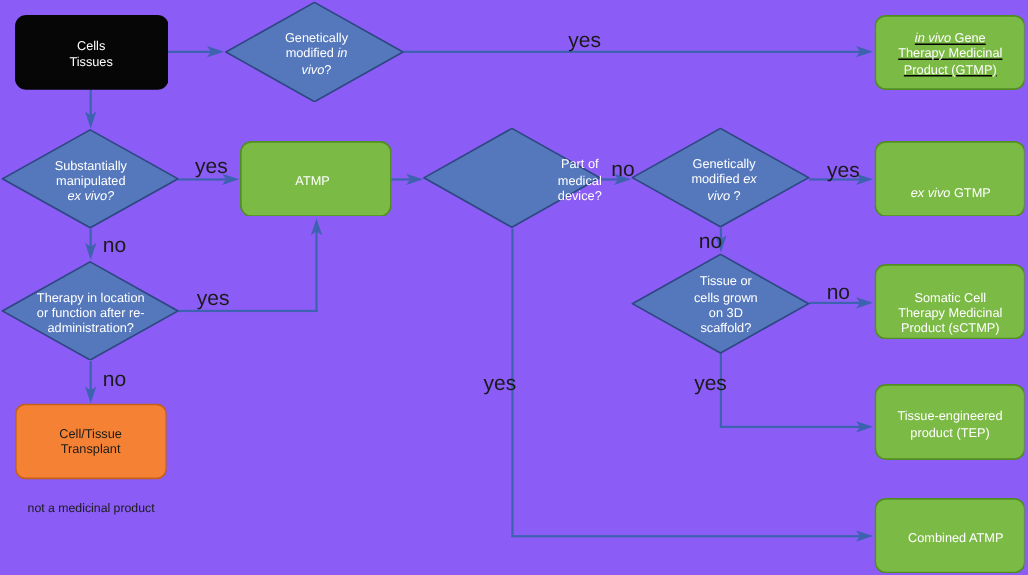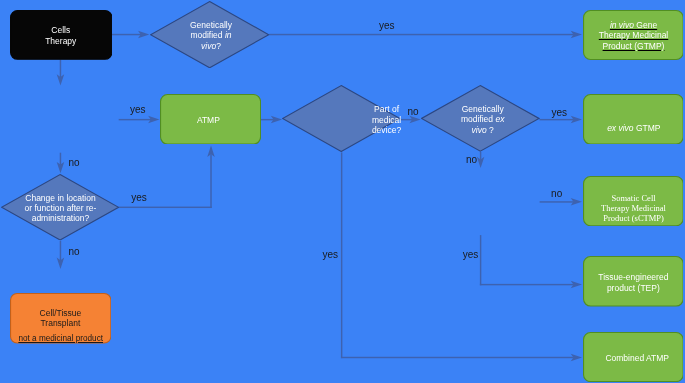--- a/index.html
+++ b/index.html
@@ -1,27 +1,27 @@
 <!DOCTYPE html>
 <html><head>
 <meta charset="utf-8">
 <title>ATMP classification flowchart</title>
 <style>
   html,body{margin:0;padding:0;background:#ffffff;}
   *{box-sizing:border-box;}
-  #page{position:relative;width:685px;height:383px;background:#3b82f6;overflow:hidden;will-change:transform;
+  #page{position:relative;width:685px;height:383px;background:#8b5cf6;overflow:hidden;will-change:transform;
         font-family:"Liberation Sans",sans-serif;padding-left:44px;-webkit-font-smoothing:antialiased;}
   svg#wires{position:absolute;left:0;top:0;width:685px;height:383px;}
   .node{position:absolute;display:flex;align-items:center;justify-content:center;text-align:center;}
   .node .txt{position:relative;top:0.9px;z-index:2;line-height:10.3px;font-size:8.5px;}
   .node svg{position:absolute;left:0;top:0;}
   .white{color:#ffffff;}
   .dark{color:#1a1a1a;}
-  .edgelbl{position:absolute;font-size:10px;color:#1a1a1a;white-space:nowrap;line-height:10px;z-index:5;}
-  .note{position:absolute;font-size:8.2px;color:#1a1a1a;white-space:nowrap;text-decoration:underline;}
+  .edgelbl{position:absolute;font-size:14px;color:#1a1a1a;white-space:nowrap;line-height:10px;z-index:5;}
+  .note{position:absolute;font-size:8.2px;color:#1a1a1a;white-space:nowrap;}
   i{font-style:italic;}
 </style>
 </head>
 <body>
 
 <div id="page">
 <svg id="wires" viewBox="0 0 685 383" width="685" height="383">
 <rect x="112" y="33.83" width="29.0" height="1.45" fill="#3D62B0"></rect>
 <polygon points="149.3,34.45 138.0,30.7 140.7,34.45 138.0,38.2" fill="#3D62B0"></polygon>
 <rect x="59.73" y="59.6" width="1.45" height="17.7" fill="#3D62B0"></rect>
@@ -54,21 +54,21 @@
 <rect x="479.88" y="283.88" width="93.82" height="1.45" fill="#3D62B0"></rect>
 <polygon points="582.0,284.5 570.7,280.75 573.4,284.5 570.7,288.25" fill="#3D62B0"></polygon>
 </svg>
 
 <div class="node" style="left:9.5px;top:9.75px;width:102.5px;height:49.85px;">
   <svg width="102.5" height="49.85">
         <rect x="0.55" y="0.55" width="101.4" height="48.75" rx="7" ry="7" fill="#060606" stroke="#060606" stroke-width="1.1"></rect>
       </svg>
   <div class="txt white">
     <div>Cells</div>
-    <div>Therapy</div>
+    <div>Tissues</div>
   </div>
 </div>
 
 <div class="node" style="left:150.35px;top:1.0px;width:119.3px;height:67.4px;">
   <svg width="119.3" height="67.4">
         <polygon points="59.65,0.6 118.7,33.7 59.65,66.8 0.6,33.7" fill="#5578BC" stroke="#2C4782" stroke-width="1.1"></polygon>
       </svg>
   <div class="txt white" style="left:1.0px;">
     <div>Genetically</div>
     <div><span>modified </span><i>in</i></div>
@@ -80,20 +80,30 @@
   <svg width="100.7" height="50.0">
         <rect x="0.55" y="0.55" width="99.6" height="48.9" rx="7" ry="7" fill="#7CBA46" stroke="#518E22" stroke-width="1.1"></rect>
       </svg>
   <div class="txt white" style="left:0.5px;">
     <div><i>in vivo</i><span> Gene</span></div>
     <div>Therapy Medicinal</div>
     <div>Product (GTMP)</div>
   </div>
 </div>
 
+<div class="node" style="left:0.5px;top:86.25px;width:118.3px;height:66.4px;">
+  <svg width="118.3" height="66.4">
+        <polygon points="59.15,0.6 117.7,33.2 59.15,65.8 0.6,33.2" fill="#5578BC" stroke="#2C4782" stroke-width="1.1"></polygon>
+      </svg>
+  <div class="txt white" style="left:0.9px;">
+    <div>Substantially</div>
+    <div>manipulated</div>
+    <div><i>ex vivo?</i></div>
+  </div>
+</div>
 
 <div class="node" style="left:159.9px;top:93.8px;width:97px;height:50.6px;">
   <svg width="101.1" height="50.6">
         <rect x="0.55" y="0.55" width="100.0" height="49.5" rx="7" ry="7" fill="#7CBA46" stroke="#518E22" stroke-width="1.1"></rect>
       </svg>
   <div class="txt white">
     <div>ATMP</div>
   </div>
 </div>
 
@@ -126,39 +136,50 @@
   <div class="txt white" style="left:0.8px;">
     <div><i>ex vivo</i><span> GTMP</span></div>
   </div>
 </div>
 
 <div class="node" style="left:0.6px;top:173.9px;width:118.2px;height:66.6px;">
   <svg width="118.2" height="66.6">
         <polygon points="59.1,0.6 117.6,33.3 59.1,66.0 0.6,33.3" fill="#5578BC" stroke="#2C4782" stroke-width="1.1"></polygon>
       </svg>
   <div class="txt white" style="left:0.8px;">
-    <div>Change in location</div>
+    <div>Therapy in location</div>
     <div>or function after re-</div>
     <div>administration?</div>
   </div>
 </div>
 
-
-<div class="node" style="left:582.7px;top:176.1px;width:100.7px;height:62px;font-family:Liberation Serif, serif;">
+<div class="node" style="left:421.25px;top:168.7px;width:118.7px;height:66.9px;">
+  <svg width="118.7" height="66.9">
+        <polygon points="59.35,0.6 118.1,33.45 59.35,66.3 0.6,33.45" fill="#5578BC" stroke="#2C4782" stroke-width="1.1"></polygon>
+      </svg>
+  <div class="txt white" style="left:3.3px;">
+    <div>Tissue or</div>
+    <div>cells grown</div>
+    <div>on 3D</div>
+    <div>scaffold?</div>
+  </div>
+</div>
+
+<div class="node" style="left:582.7px;top:176.1px;width:100.7px;height:62px;">
   <svg width="100.7" height="50.3">
         <rect x="0.55" y="0.55" width="99.6" height="49.2" rx="7" ry="7" fill="#7CBA46" stroke="#518E22" stroke-width="1.1"></rect>
       </svg>
   <div class="txt white" style="left:0.5px;">
     <div>Somatic Cell</div>
     <div>Therapy Medicinal</div>
     <div>Product (sCTMP)</div>
   </div>
 </div>
 
-<div class="node" style="left:9.7px;top:269.3px;width:101.4px;height:48px;margin-top:24px;">
+<div class="node" style="left:9.7px;top:269.3px;width:101.4px;height:48px;">
   <svg width="101.4" height="50.5">
         <rect x="0.55" y="0.55" width="100.3" height="49.4" rx="6.5" ry="6.5" fill="#F58234" stroke="#C3601A" stroke-width="1.1"></rect>
       </svg>
   <div class="txt dark">
     <div>Cell/Tissue</div>
     <div>Transplant</div>
   </div>
 </div>
 
 <div class="node" style="left:582.7px;top:256.4px;width:100.7px;height:50.6px;border-radius:12px;">

